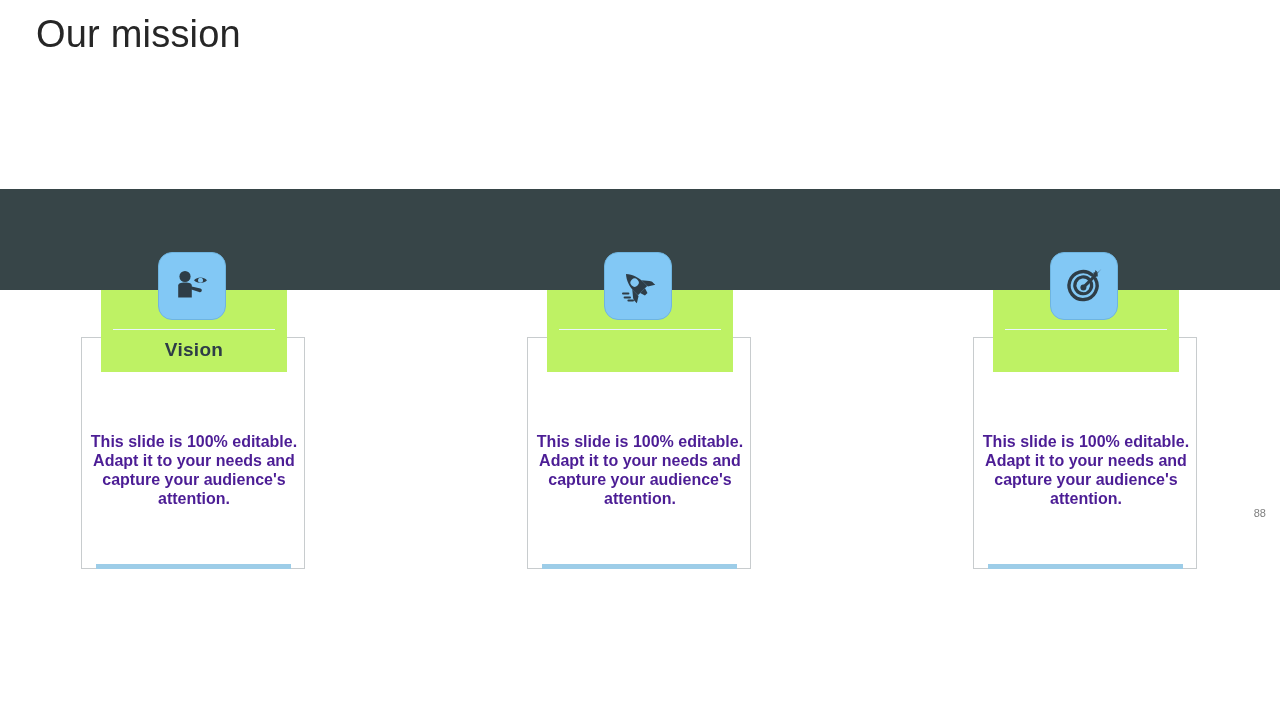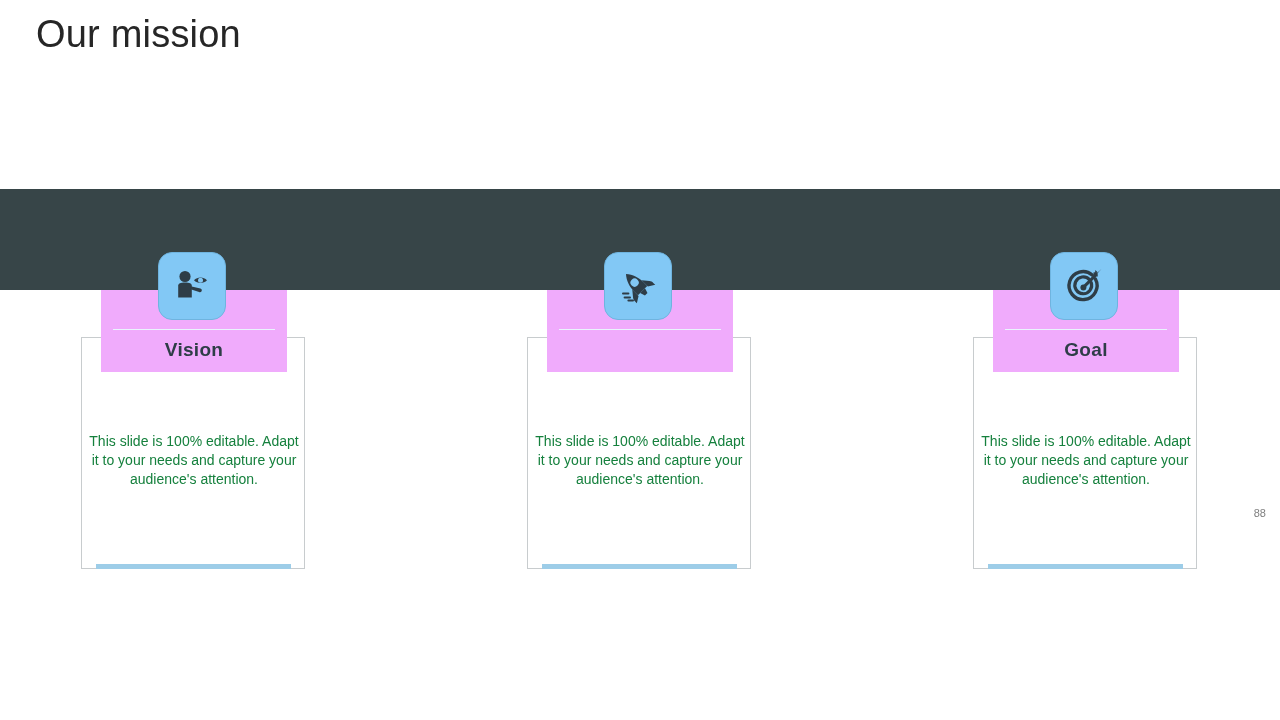--- a/index.html
+++ b/index.html
@@ -68,21 +68,21 @@
     box-sizing: border-box;
   }
 
   
   .card-panel {
     position: absolute;
     left: 37px;
     top: 38px;
     width: 186px;
     height: 82px;
-    background: #f0abfc;
+    background: #bef264;
   }
 
   
   .panel-divider {
     position: absolute;
     left: 12px;
     top: 39px;
     width: 162px;
     height: 1px;
     background: #e9f5fd;
@@ -121,23 +121,24 @@
     display: block;
   }
 
   
   .card-body {
     position: absolute;
     left: 25px;
     top: 180px;
     width: 210px;
     text-align: center;
-    font-size: 14px;
+    font-size: 16px;
     line-height: 19px;
-    color: #15803d;
+    color: #4c1d95;
+    font-weight: bold;
   }
 
   
   .card-accent {
     position: absolute;
     left: 32px;
     top: 312px;
     width: 195px;
     height: 5px;
     background: #9dcde8;
@@ -219,21 +220,20 @@
 
     <div class="card-body">This slide is 100% editable. Adapt it to your needs and capture your audience's attention.</div>
     <div class="card-accent"></div>
   </div>
 
   <div class="card" id="card-2">
     <div class="card-box"></div>
 
     <div class="card-panel">
       <div class="panel-divider"></div>
-      <div class="card-heading">Goal</div>
     </div>
 
     <div class="icon-tile">
       <svg width="40" height="40" viewBox="0 0 40 40" aria-hidden="true">
 
         <path d="M28.2 9.0 A14 14 0 1 0 31.4 13.0" fill="none" stroke="#2e3d47" stroke-width="3.4" stroke-linecap="round"></path>
 
         <path d="M25.4 13.6 A8.4 8.4 0 1 0 27.2 16.6" fill="none" stroke="#2e3d47" stroke-width="3.2" stroke-linecap="round"></path>
 
         <circle cx="19.4" cy="21.4" r="3.0" fill="#2e3d47"></circle>

